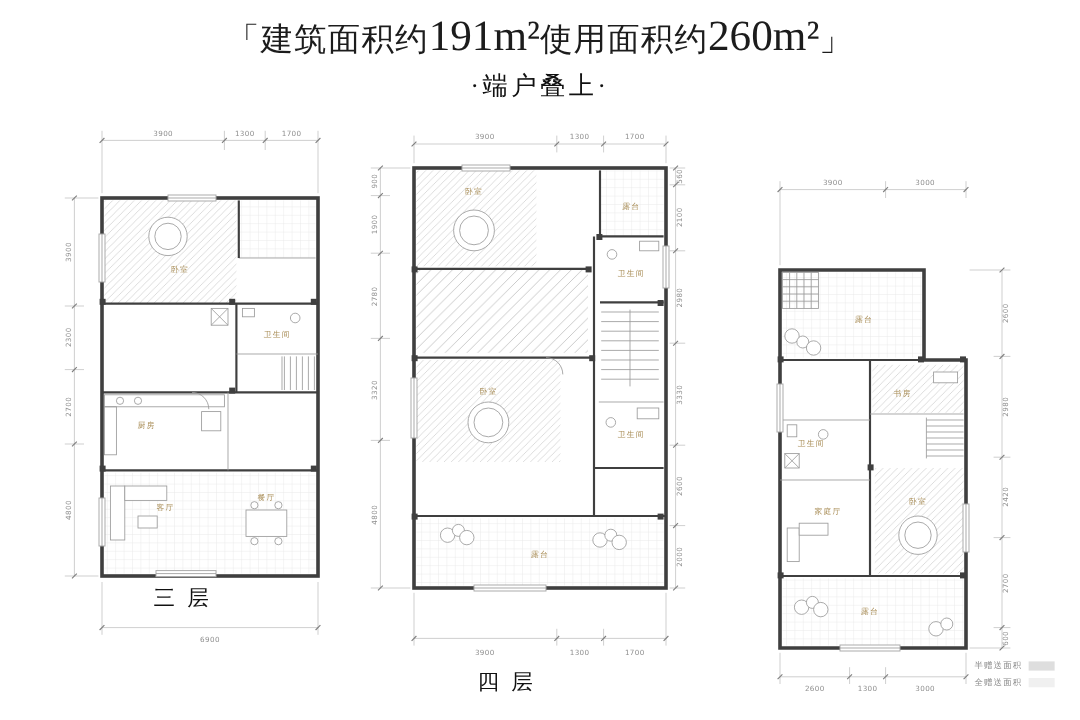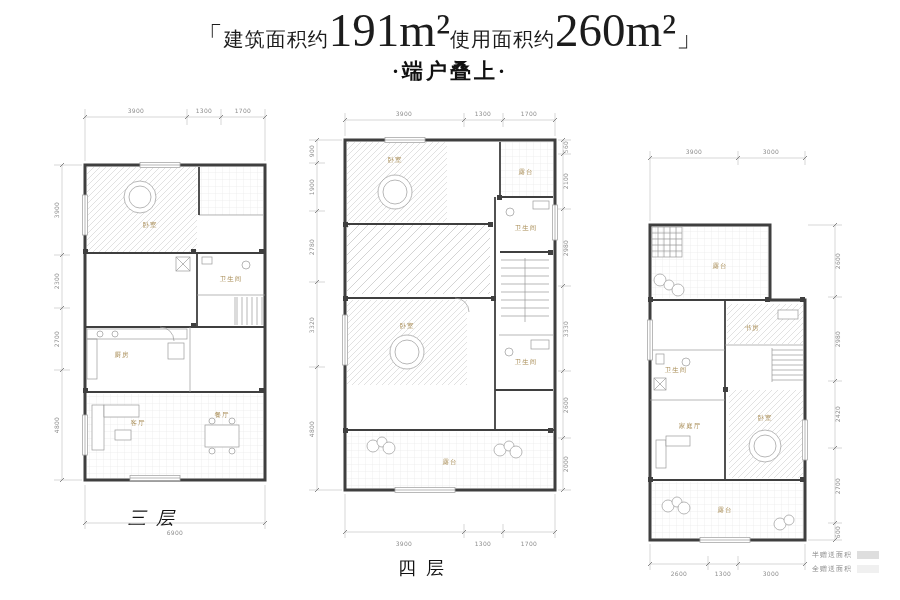--- a/index.html
+++ b/index.html
@@ -5,26 +5,26 @@
   html,body { margin:0; padding:0; }
   body {
     width:900px; height:600px; position:relative; overflow:hidden;
     background:#ffffff;
     font-family:"Liberation Serif", serif;
   }
   .title {
     position:absolute; top:6px; left:0; right:0; text-align:center;
     color:#1c1c1c; letter-spacing:1px; line-height:48px; white-space:nowrap;
   }
-  .t-cjk { font-size:20px; }
-  .t-num { font-size:47px; letter-spacing:0; }
+  .t-cjk { font-size:27px; }
+  .t-num { font-size:36px; letter-spacing:0; }
   .t-br  { font-size:27px; }
   .subtitle {
     position:absolute; top:57px; left:0; right:0; text-align:center;
-    font-size:21px; font-weight:bold; color:#111; letter-spacing:3px;
+    font-size:21px; font-weight:normal; color:#111; letter-spacing:3px;
   }
   .floor-label {
     position:absolute; font-size:18px; color:#111; letter-spacing:10px; white-space:nowrap;
   }
   .plan-svg { position:absolute; }
   #svg1 { left:40px;  top:95px; }
   #svg2 { left:295px; top:100px; }
   #svg3 { left:620px; top:140px; }
 
   svg text { font-family:"DejaVu Sans", sans-serif; }
@@ -502,21 +502,21 @@
 
     <text class="room" x="100" y="128" text-anchor="middle">露台</text>
     <text class="room" x="132" y="190" text-anchor="middle">书房</text>
     <text class="room" x="56" y="232" text-anchor="middle">卫生间</text>
     <text class="room" x="70" y="288" text-anchor="middle">家庭厅</text>
     <text class="room" x="145" y="280" text-anchor="middle">卧室</text>
     <text class="room" x="105" y="372" text-anchor="middle">露台</text>
   </g>
 </svg>
 
-<div class="floor-label" style="left:128px; top:506px;font-style:italic;">三层</div>
+<div class="floor-label" style="left:128px; top:486px;">三层</div>
 <div class="floor-label" style="left:398px; top:556px;">四层</div>
 <div class="floor-label" style="left:706px; top:574px;margin-top:48px;">五层</div>
 
 <div class="legend">
   <div class="legend-row">
     <span class="lg-label">半赠送面积</span>
     <svg width="22" height="8">
       <rect width="22" height="8" fill="#dedede"></rect>
     </svg>
   </div>

